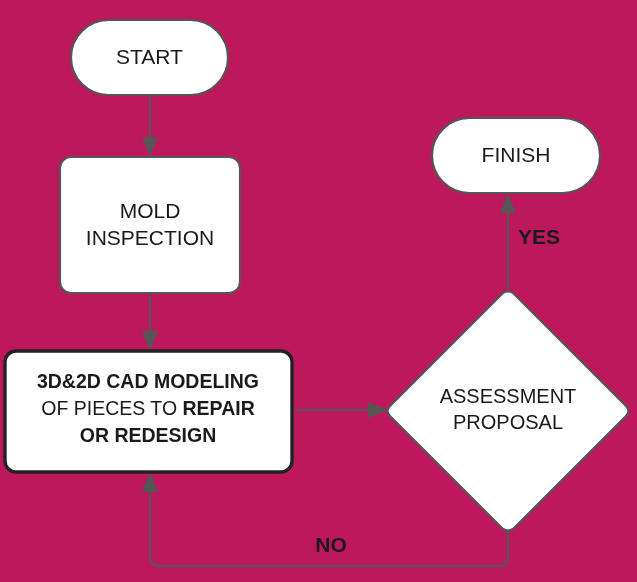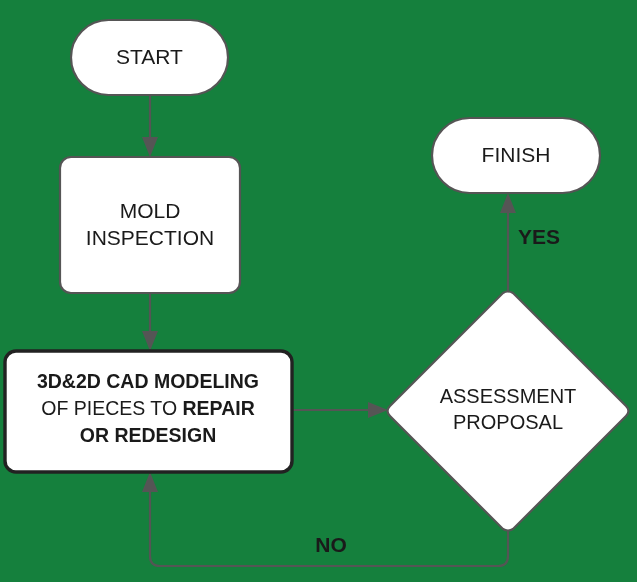--- a/index.html
+++ b/index.html
@@ -7,21 +7,21 @@
     padding: 0;
     background: #ffffff;
   }
   body {
     font-family: "Liberation Sans", sans-serif;
   }
   #flowchart-root {
     position: relative;
     width: 637px;
     height: 582px;
-    background: #15803d;
+    background: #be185d;
     overflow: hidden;
   }
   #flow-svg {
     position: absolute;
     top: 0;
     left: 0;
     width: 637px;
     height: 582px;
     display: block;
   }

